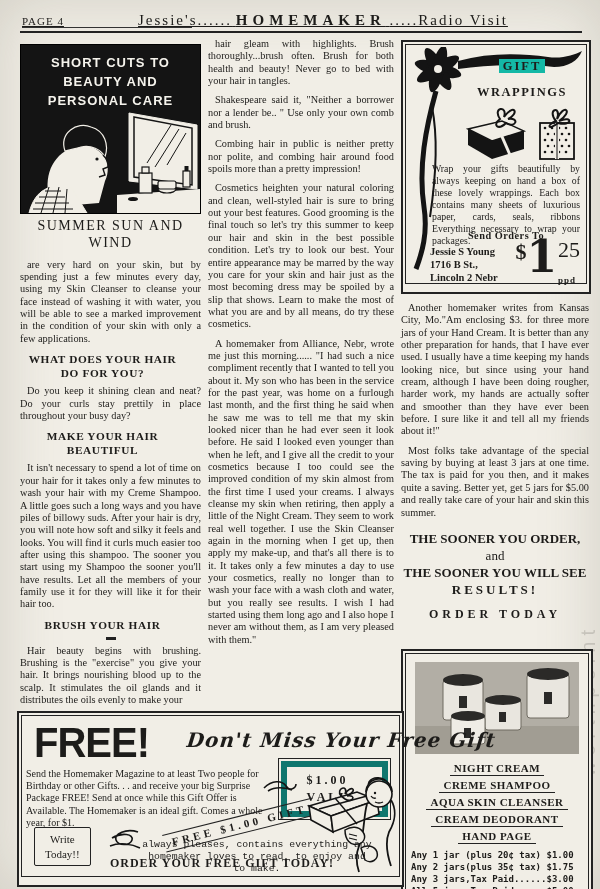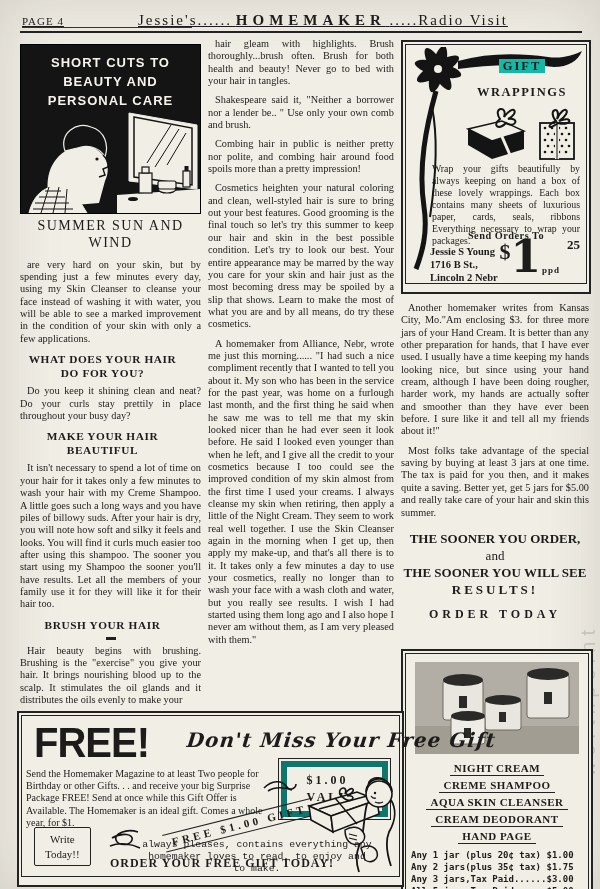--- a/index.html
+++ b/index.html
@@ -38,21 +38,21 @@
   .gift-title .t2{display:block;margin-top:11px;letter-spacing:1.5px;}
   .gift-ribbon{position:absolute;left:52px;top:6px;}
   .gift-presents{position:absolute;left:56px;top:50px;}
   .gift-body{position:absolute;left:26px;top:118px;width:148px;font-size:9.8px;line-height:1.22;text-align:justify;}
   .gift-send{position:absolute;left:26px;top:185px;width:148px;text-align:center;font-size:10.3px;font-weight:bold;letter-spacing:.5px;}
   .gift-addr{position:absolute;left:24px;top:200px;font-size:10.5px;font-weight:bold;line-height:1.25;}
   .gift-price{position:absolute;right:6px;top:192px;display:flex;align-items:flex-start;}
   .gp-dollar{font-size:22px;font-weight:bold;margin-top:2px;}
   .gp-one{font-size:44px;font-weight:bold;font-family:"DejaVu Serif",serif;line-height:.9;}
   .gp-right{display:flex;flex-direction:column;align-items:flex-start;margin-left:1px;}
-  .gp-cents{font-size:13px;font-weight:bold;margin-left:25px;}
+  .gp-cents{font-size:22px;font-weight:normal;}
   .gp-ppd{font-size:9px;font-weight:bold;margin-top:12px;letter-spacing:1px;}
   
   .sooner{margin:12px 0 4px 0;text-align:center;font-size:13px;font-weight:bold;line-height:1.3;text-indent:0;}
   .sooner .ln{display:block;}
   .sooner .results{letter-spacing:3px;}
   .order-today{margin-top:9px;text-align:center;font-size:12px;font-weight:bold;letter-spacing:4px;}
   
   .products-box{position:absolute;left:401px;top:649px;width:184px;}
   .products-box .dbox-in{padding:8px 5px 7px 5px;}
   .jar-photo{display:block;margin:0 auto 8px auto;background:#b4b0a7;}

